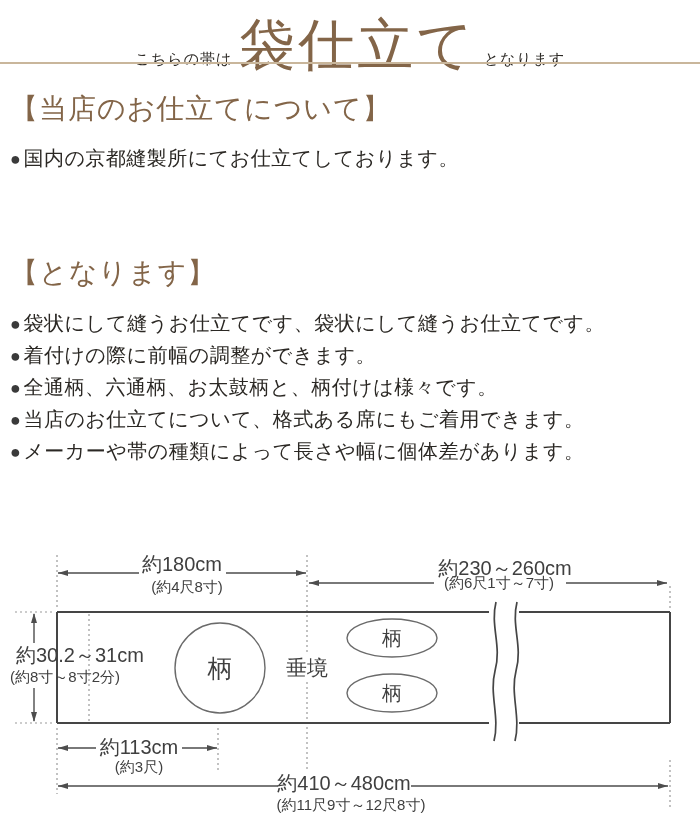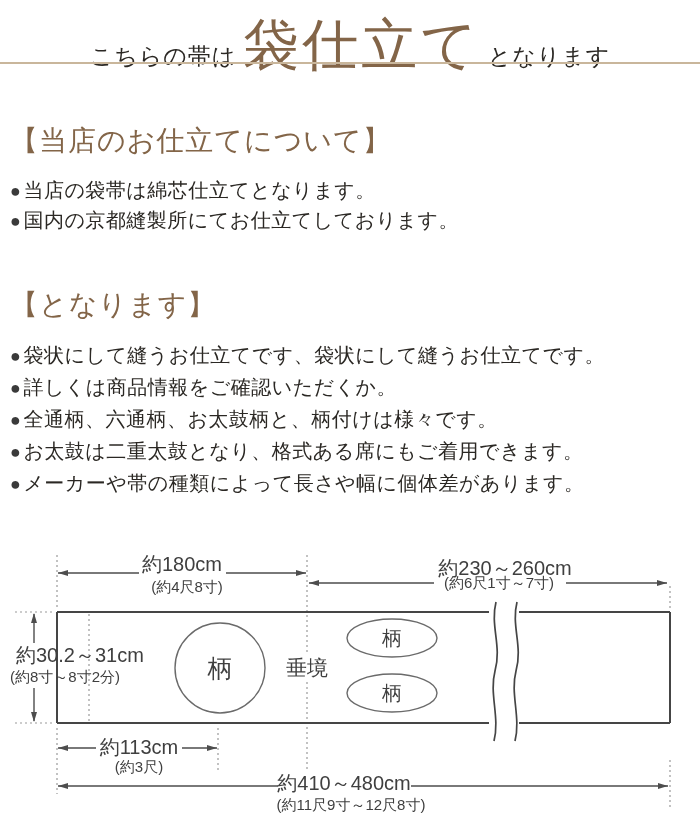--- a/index.html
+++ b/index.html
@@ -7,33 +7,33 @@
   body {
     width:700px; height:840px;
     font-family:"Liberation Serif","DejaVu Serif",serif;
     color:#2b2824;
   }
   .page { position:relative; width:700px; height:840px; background:#fff; overflow:hidden; }
 
   
   .header { position:absolute; top:8px; left:0; width:100%; text-align:center; }
   .title-line { display:inline-flex; align-items:baseline; gap:7px; white-space:nowrap; }
-  .title-pre, .title-suf { font-size:23px; letter-spacing:1px; color:#2b2824; }
+  .title-pre, .title-suf { font-size:15px; letter-spacing:1px; color:#2b2824; }
   .title-em { font-size:56px; letter-spacing:3px; color:#836548; }
   .divider {
     position:absolute; top:62px; left:0; width:700px; height:0;
     border:none; border-top:2px solid #c9b69b;
   }
 
   
   .section { position:absolute; left:10px; width:680px; }
   .sec-1 { top:90px; }
   .sec-2 { top:254px; }
   .sec-heading {
-    font-size:28px; font-weight:normal; color:#836548; letter-spacing:1px;margin-top:32px;
+    font-size:28px; font-weight:normal; color:#836548; letter-spacing:1px;
   }
   .bullets { list-style:none; margin-top:16px; }
   .bullets li { font-size:20px; letter-spacing:0.5px; white-space:nowrap; }
   .sec-1 .bullets li { line-height:29px; }
   .sec-2 .bullets li { line-height:31px; }
   .dot { font-size:18px; color:#3a3a3a; margin-right:2px; }
   .note { font-size:20px; letter-spacing:0.5px; line-height:30px; margin-left:21px; white-space:nowrap; }
 
   
   .diagram { position:absolute; top:530px; left:0; }
@@ -55,32 +55,31 @@
       <span class="title-pre">こちらの帯は</span>
       <span class="title-em">袋仕立て</span>
       <span class="title-suf">となります</span>
     </div>
   </div>
   <hr class="divider">
 
   <div class="section sec-1">
     <h2 class="sec-heading">【当店のお仕立てについて】</h2>
     <ul class="bullets">
-      <li><span class="dot">●</span><span>当店の袋帯は綿芯仕立てとなります。</span></li>
       <li><span class="dot">●</span><span>国内の京都縫製所にてお仕立てしております。</span></li>
     </ul>
   </div>
 
   <div class="section sec-2">
     <h2 class="sec-heading">【となります】</h2>
     <ul class="bullets">
       <li><span class="dot">●</span><span>袋状にして縫うお仕立てです、袋状にして縫うお仕立てです。</span></li>
-      <li><span class="dot">●</span><span>詳しくは商品情報をご確認いただくか。</span></li>
+      <li><span class="dot">●</span><span>着付けの際に前幅の調整ができます。</span></li>
       <li><span class="dot">●</span><span>全通柄、六通柄、お太鼓柄と、柄付けは様々です。</span></li>
-      <li><span class="dot">●</span><span>お太鼓は二重太鼓となり、格式ある席にもご着用できます。</span></li>
+      <li><span class="dot">●</span><span>当店のお仕立てについて、格式ある席にもご着用できます。</span></li>
       <li><span class="dot">●</span><span>メーカーや帯の種類によって長さや幅に個体差があります。</span></li>
     </ul>
   </div>
 
   <svg class="diagram" width="700" height="300" viewBox="0 0 700 300" xmlns="http://www.w3.org/2000/svg">
 
     <g>
       <line class="dotline" x1="57" y1="25" x2="57" y2="80"></line>
       <line class="dotline" x1="57" y1="198" x2="57" y2="264"></line>
       <line class="dotline" x1="89" y1="84" x2="89" y2="192"></line>

